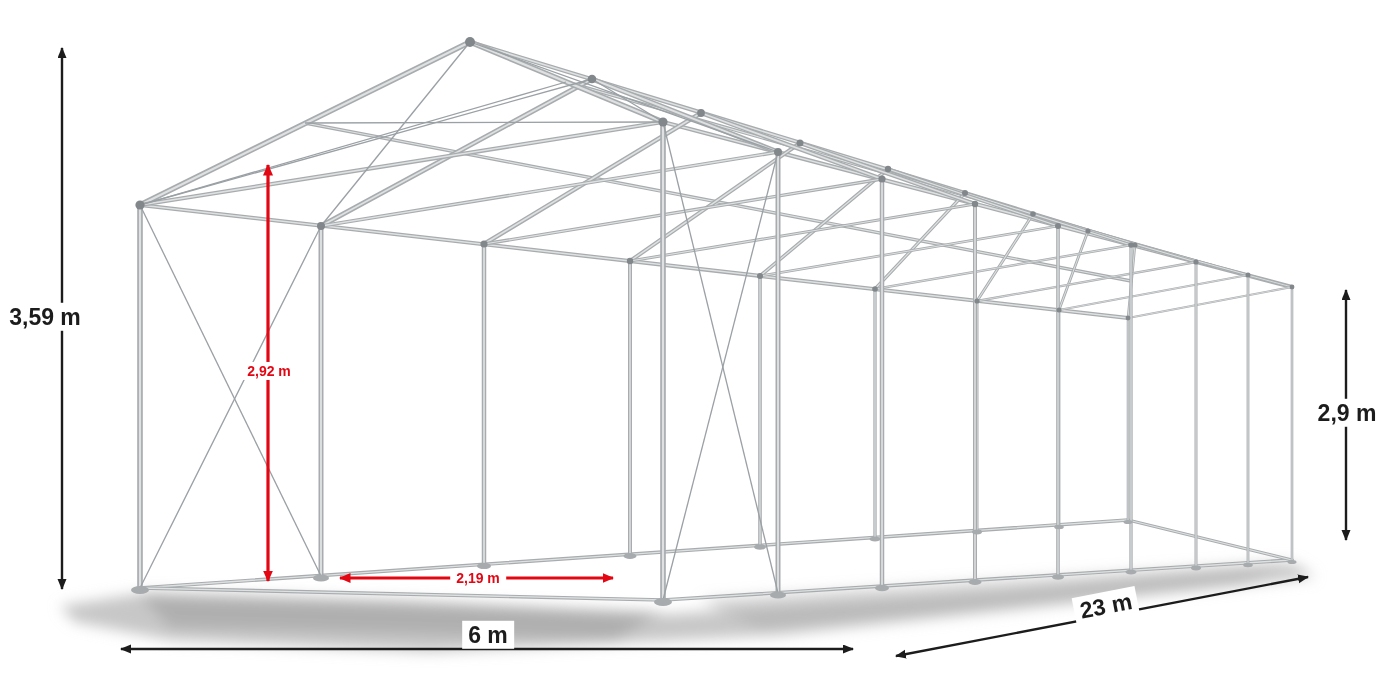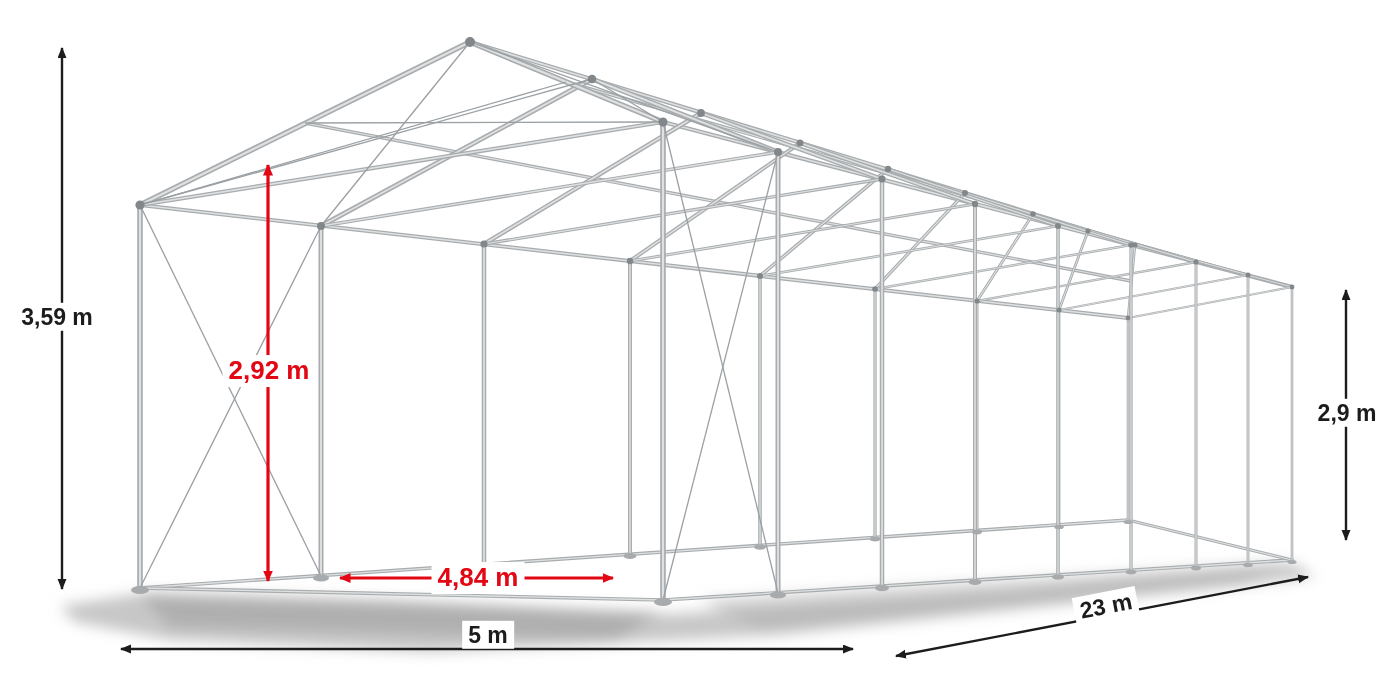--- a/index.html
+++ b/index.html
@@ -24,21 +24,21 @@
   .dim-red{stroke:var(--accent_red);stroke-width:3.2;}
   .dim-label{
     position:absolute;
     font-weight:bold;font-size:23px;line-height:1.15;
     color:var(--dimension_black);
     background:#ffffff;
     padding:1px 6px;
     transform:translate(-50%,-50%);
     white-space:nowrap;
   }
-  .dim-label.red{color:var(--accent_red);font-size:26px;}
+  .dim-label.red{color:var(--accent_red);font-size:14px;}
   .dim-label.rot{transform:translate(-50%,-50%) rotate(-11deg);}
 </style>
 </head>
 <body>
 
 <div class="stage">
 
   <svg width="1400" height="700" viewBox="0 0 1400 700">
     <defs>
       <marker id="ab" markerWidth="12" markerHeight="10" refX="10" refY="4.5" orient="auto-start-reverse" markerUnits="userSpaceOnUse">
@@ -203,20 +203,20 @@
     <g fill="none">
       <line class="dim" x1="62" y1="48" x2="62" y2="589" marker-start="url(#ab)" marker-end="url(#ab)"></line>
       <line class="dim" x1="121" y1="649" x2="853" y2="649" marker-start="url(#ab)" marker-end="url(#ab)"></line>
       <line class="dim" x1="896" y1="656" x2="1308" y2="577" marker-start="url(#ab)" marker-end="url(#ab)"></line>
       <line class="dim" x1="1346" y1="290" x2="1346" y2="540" marker-start="url(#ab)" marker-end="url(#ab)"></line>
       <line class="dim-red" x1="268" y1="165" x2="268" y2="581" marker-start="url(#ar)" marker-end="url(#ar)"></line>
       <line class="dim-red" x1="340" y1="578" x2="613" y2="578" marker-start="url(#ar)" marker-end="url(#ar)"></line>
     </g>
   </svg>
 
-  <div class="dim-label" style="left:57px;top:317px;">3,59 m</div>
+  <div class="dim-label" style="left:45px;top:317px;">3,59 m</div>
   <div class="dim-label red" style="left:269px;top:371px;">2,92 m</div>
-  <div class="dim-label red" style="left:478px;top:578px;">4,84 m</div>
-  <div class="dim-label" style="left:488px;top:635px;">5 m</div>
+  <div class="dim-label red" style="left:478px;top:578px;">2,19 m</div>
+  <div class="dim-label" style="left:488px;top:635px;">6 m</div>
   <div class="dim-label rot" style="left:1106px;top:606px;">23 m</div>
   <div class="dim-label" style="left:1347px;top:413px;">2,9 m</div>
 
 </div>
 
 </body></html>

